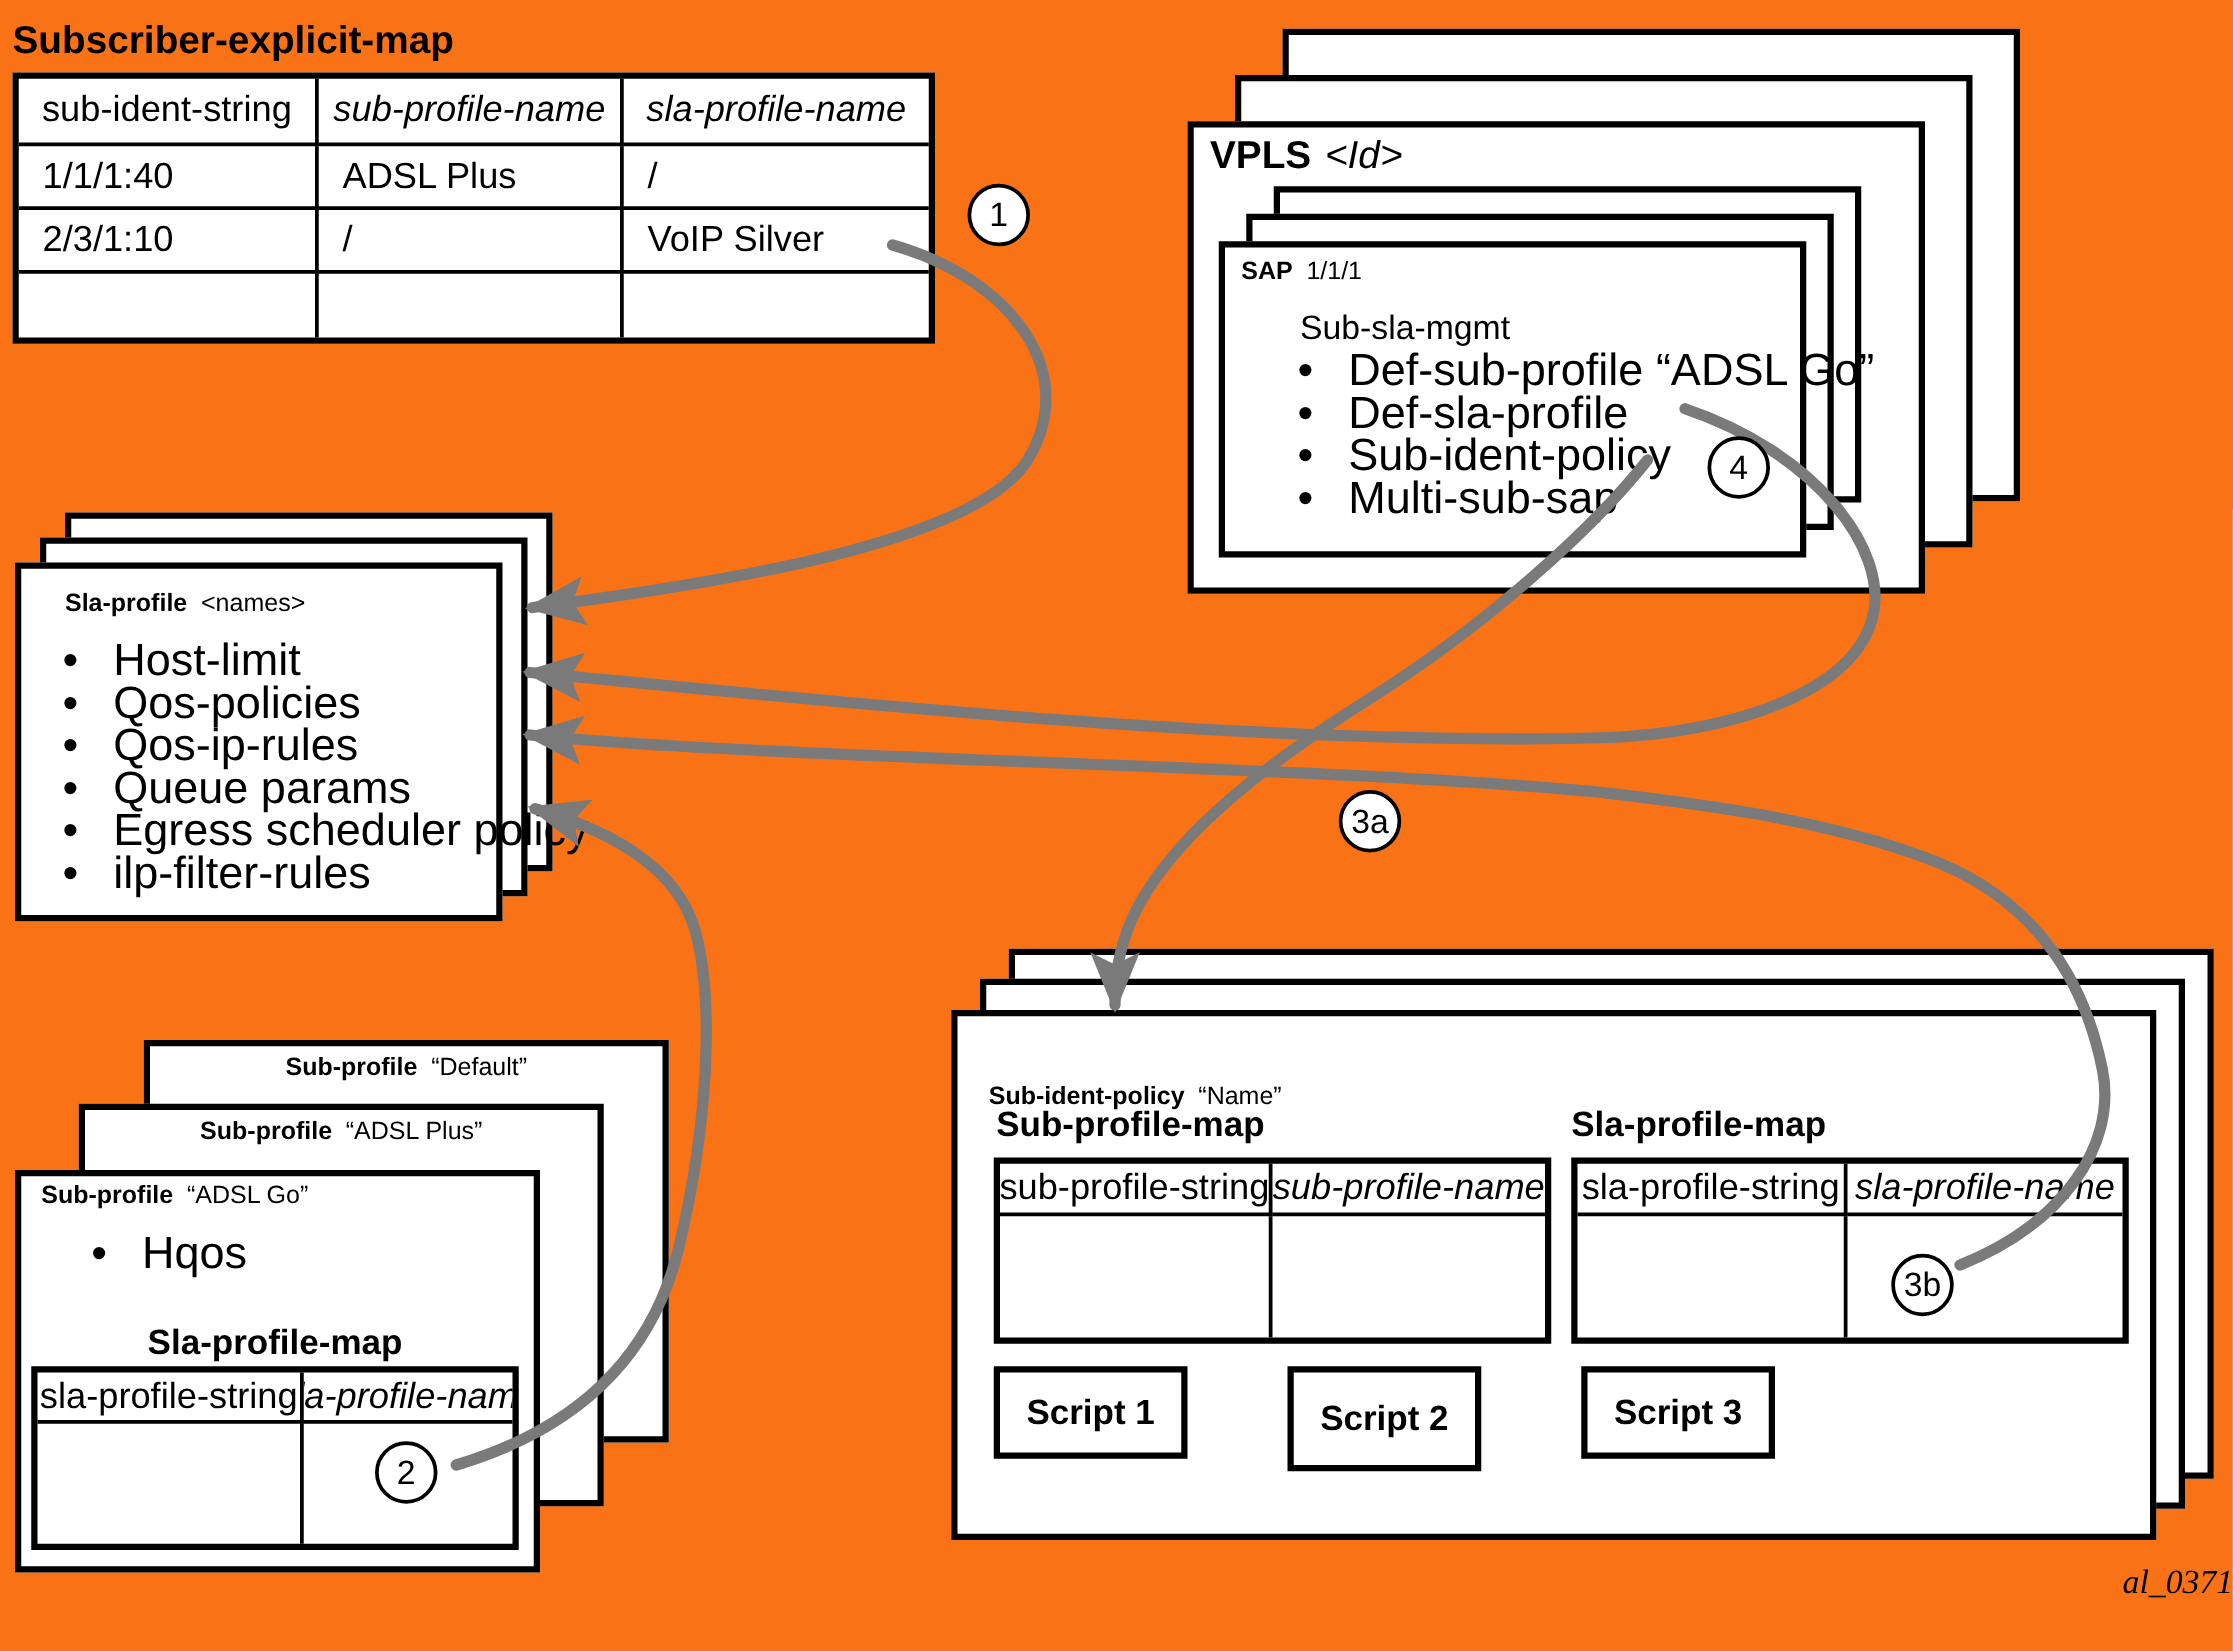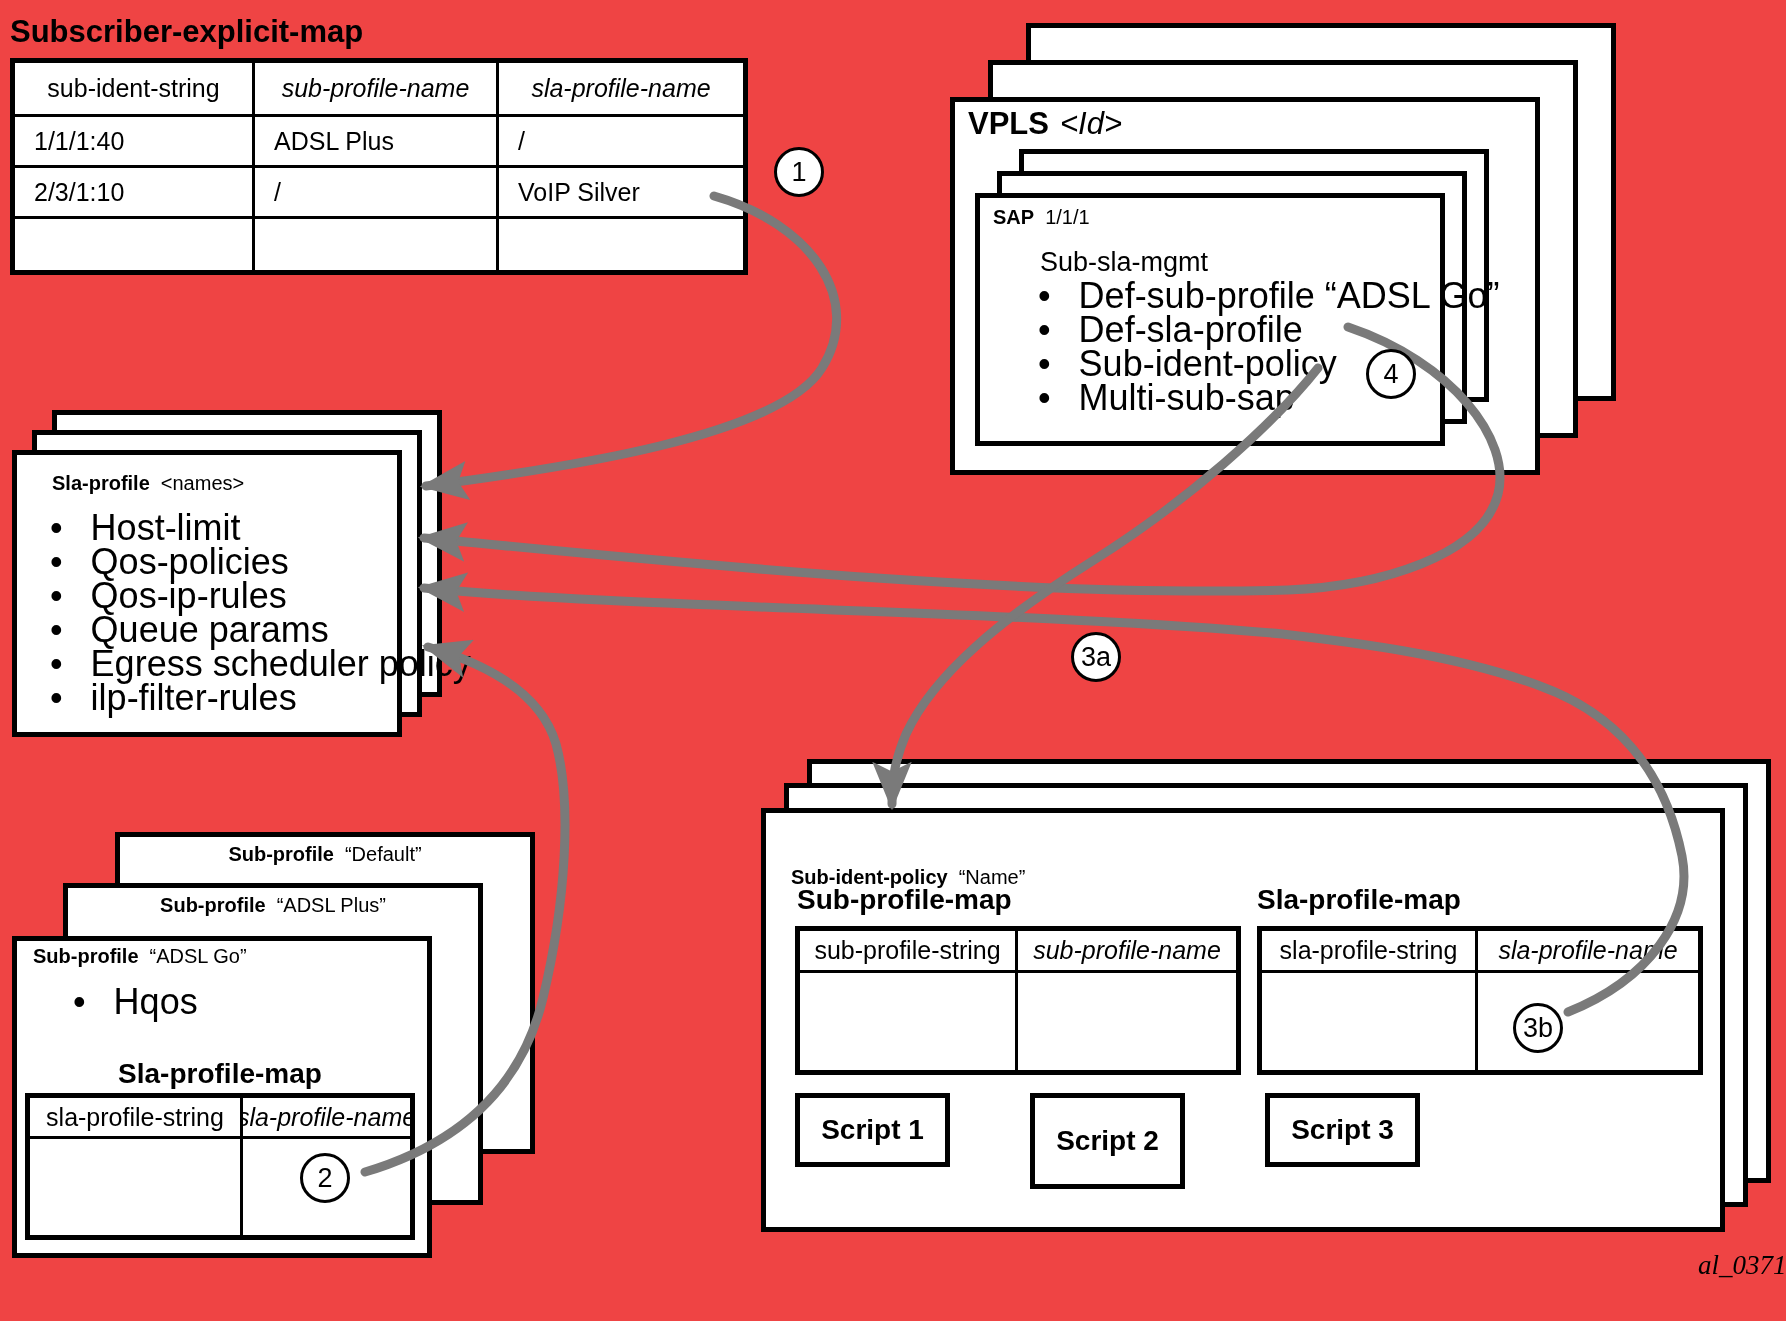--- a/index.html
+++ b/index.html
@@ -1,27 +1,27 @@
 <!DOCTYPE html>
 <html><head>
 <meta charset="utf-8">
 <style>
   * { margin:0; padding:0; }
   body { background:#ffffff; }
-  .canvas { position:relative; width:1786px; height:1321px; background:#ef4444;
+  .canvas { position:relative; width:1786px; height:1321px; background:#f97316;
             font-family:"Liberation Sans", sans-serif; color:#000; overflow:hidden; }
   .box  { position:absolute; background:#fff; border:5px solid #000; box-sizing:border-box; }
   .ttl  { position:absolute; font-weight:bold; white-space:nowrap; }
   .t31 { font-size:31px; } .t30 { font-size:20px; } .t28 { font-size:28px; }
   .ttl .reg { font-weight:normal; margin-left:11px; }
   .ttl .ital { font-weight:normal; font-style:italic; margin-left:11px; }
   .ctr { text-align:center; }
   .tbl  { position:absolute; background:#fff; border:5px solid #000; box-sizing:border-box; display:grid; }
   .cell { box-sizing:border-box; border-right:3px solid #000; border-bottom:3px solid #000;
-          font-size:25px; display:flex; align-items:center; padding-left:19px; overflow:hidden; white-space:nowrap; }
+          font-size:29px; display:flex; align-items:center; padding-left:19px; overflow:hidden; white-space:nowrap; }
   .cell.hd { justify-content:center; padding-left:0; }
   .cell.it { font-style:italic; }
   .cell.lc { border-right:none; }
   .cell.lr { border-bottom:none; }
   ul.blist { position:absolute; list-style:none; font-size:36px; }
   .blist li { height:34px; display:flex; align-items:center; white-space:nowrap; }
   .blist li::before { content:"•"; margin-right:28px; }
   .script { position:absolute; border:5px solid #000; box-sizing:border-box; background:#fff;
             display:flex; align-items:center; justify-content:center; font-weight:bold; font-size:28px; }
   .lbl { position:absolute; width:50px; height:50px; box-sizing:border-box; border:3px solid #000;
@@ -123,21 +123,21 @@
   <div class="ttl t28" style="left:1257px; top:884px;">Sla-profile-map</div>
   <div class="tbl" style="left:1257px; top:926px; width:446px; height:149px;
        grid-template-columns:216px 220px; grid-template-rows:42px 97px;">
     <div class="cell hd">sla-profile-string</div>
     <div class="cell hd it lc">sla-profile-name</div>
     <div class="cell lr"></div>
     <div class="cell lr lc"></div>
   </div>
 
   <div class="script" style="left:795px;  top:1093px; width:155px; height:74px;">Script 1</div>
-  <div class="script" style="left:1030px; top:1093px; width:155px; height:96px;">Script 2</div>
+  <div class="script" style="left:1030px; top:1093px; width:155px; height:84px;">Script 2</div>
   <div class="script" style="left:1265px; top:1093px; width:155px; height:74px;text-align:center;">Script 3</div>
 
   <svg class="arrows" width="1786" height="1321" viewBox="0 0 1786 1321">
     <defs>
       <marker id="ah" viewBox="0 0 5.4 4.4" markerWidth="5.4" markerHeight="4.4" refX="4.7" refY="2.2" orient="auto" markerUnits="strokeWidth">
         <path d="M0,0 L5.4,2.2 L0,4.4 L1.1,2.2 Z" fill="#7a7a7a"></path>
       </marker>
     </defs>
     <g fill="none" stroke="#7a7a7a" stroke-width="9" stroke-linecap="round">
       <path d="M 714 196 C 812 224, 864 300, 822 368 C 780 436, 565 468, 426 486" marker-end="url(#ah)"></path>

